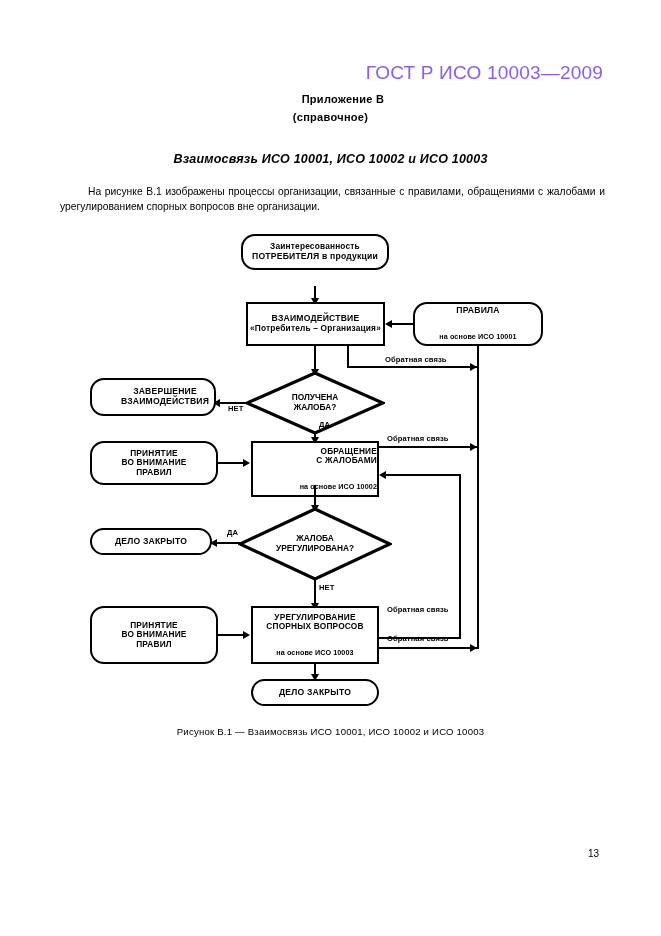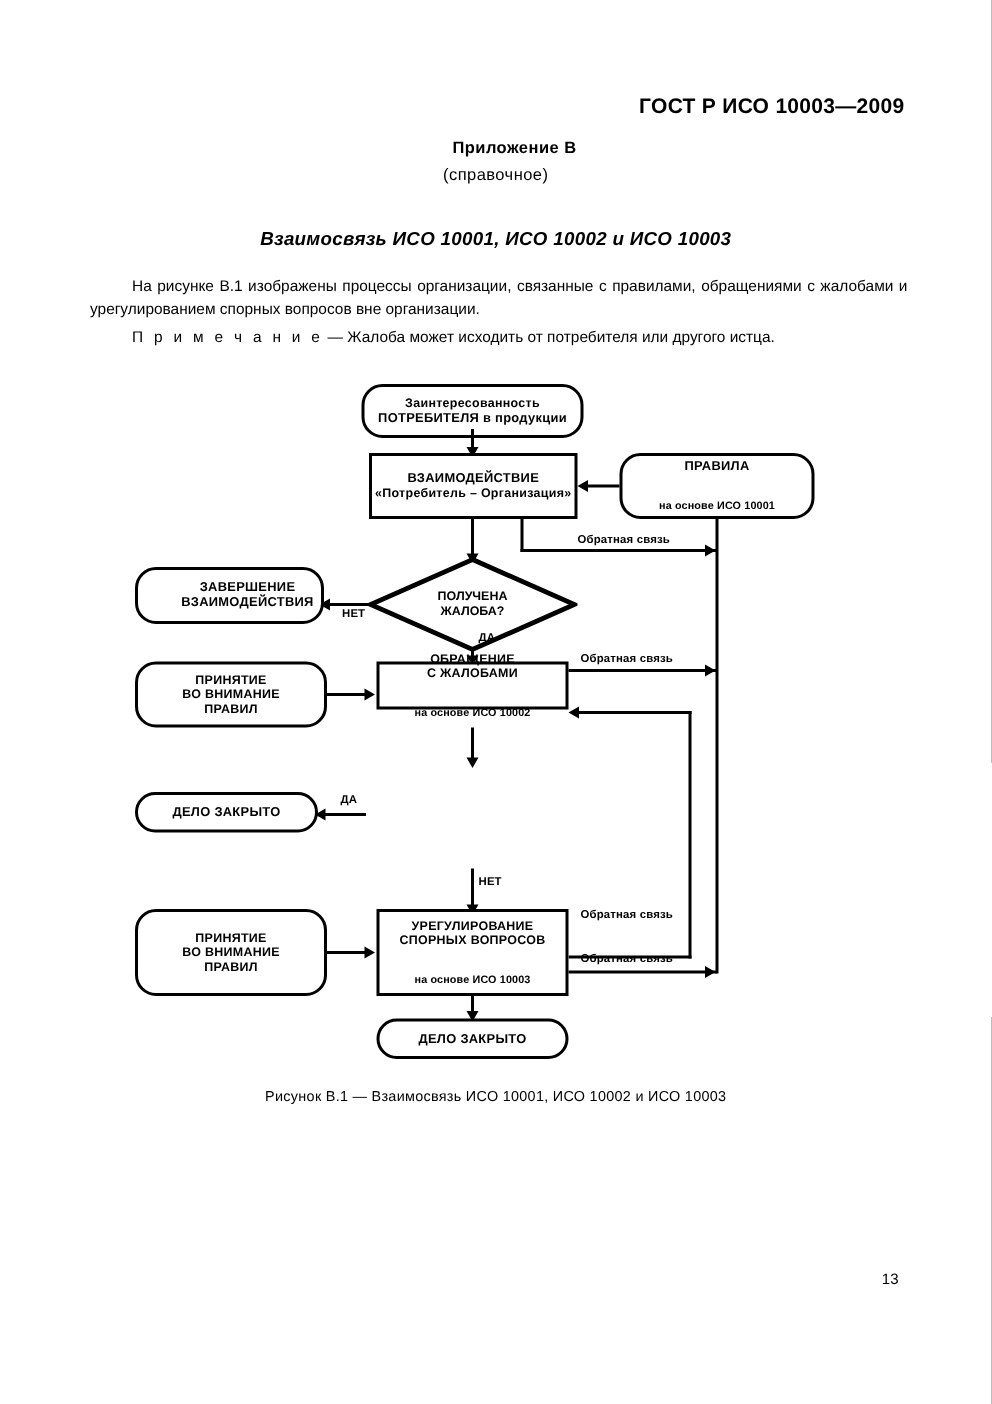--- a/index.html
+++ b/index.html
@@ -7,29 +7,29 @@
   .page{
     position:relative;
     width:661px;height:936px;
     background:#ffffff;
     margin:0 auto;
     overflow:hidden;
   }
   .doc-header{
     position:absolute;top:62px;left:0;right:58px;
     text-align:right;
-    font-size:14px;font-weight:bold;color:#000000;
+    font-size:19px;font-weight:normal;color:#8b5cf6;
     letter-spacing:0.2px;
   }
   .annex-block{
     position:absolute;top:93px;left:0;right:0;
     text-align:center;
   }
   .annex-title{font-size:11px;font-weight:bold;letter-spacing:0.3px;margin-left:25px;}
-  .annex-sub{font-size:11px;font-weight:normal;letter-spacing:0.3px;margin-top:6px;}
+  .annex-sub{font-size:11px;font-weight:bold;letter-spacing:0.3px;margin-top:6px;}
   .main-title{
     position:absolute;top:152px;left:0;right:0;
     text-align:center;font-size:12.5px;font-weight:bold;letter-spacing:0.2px;font-style:italic;
   }
   .para{
     position:absolute;left:60px;width:545px;
     font-size:10.3px;color:#000;text-align:justify;line-height:15px;
   }
   .para.p1{top:184px;text-indent:28px;}
   .para.p2{top:218px;text-indent:28px;}
@@ -87,28 +87,24 @@
   <div class="doc-header">ГОСТ  Р ИСО 10003—2009</div>
 
   <div class="annex-block">
     <div class="annex-title">Приложение В</div>
     <div class="annex-sub">(справочное)</div>
   </div>
 
   <div class="main-title">Взаимосвязь ИСО 10001, ИСО 10002 и ИСО 10003</div>
 
   <div class="para p1">На рисунке В.1 изображены процессы организации, связанные с правилами, обращениями с жалобами и урегулированием спорных вопросов вне организации.</div>
-  <div class="para p2">
-    <span class="sp">П р и м е ч а н и е</span>
-    <span>— Жалоба может исходить от потребителя или другого истца.</span>
-  </div>
 
   <div class="chart">
 
-    <div class="node round" style="left:241px;top:256px;width:148px;height:36px;">
+    <div class="node round" style="left:241px;top:234px;width:148px;height:36px;">
       <div class="l1">Заинтересованность</div>
       <div class="l2 big">ПОТРЕБИТЕЛЯ в продукции</div>
     </div>
 
     <div class="ln" style="left:314px;top:286px;width:2px;height:14px;"></div>
     <div class="arrow ar-down" style="left:311px;top:298px;"></div>
 
     <div class="node" style="left:246px;top:302px;width:139px;height:44px;">
       <div class="l1 big">ВЗАИМОДЕЙСТВИЕ</div>
       <div class="l2">«Потребитель – Организация»</div>
@@ -157,38 +153,47 @@
 
     <div class="node round" style="left:90px;top:441px;width:128px;height:44px;">
       <div class="l1">ПРИНЯТИЕ</div>
       <div class="l2">ВО ВНИМАНИЕ</div>
       <div class="l2">ПРАВИЛ</div>
     </div>
 
     <div class="ln" style="left:218px;top:462px;width:29px;height:2px;"></div>
     <div class="arrow ar-right" style="left:243px;top:459px;"></div>
 
-    <div class="node" style="left:251px;top:441px;width:128px;height:32px;">
+    <div class="node" style="left:251px;top:441px;width:128px;height:56px;align-items:flex-end;">
       <div class="l1">ОБРАЩЕНИЕ</div>
       <div class="l2">С ЖАЛОБАМИ</div>
       <div class="l3">на основе ИСО 10002</div>
     </div>
 
     <div class="ln" style="left:379px;top:446px;width:99px;height:2px;"></div>
     <div class="arrow ar-right" style="left:470px;top:443px;"></div>
     <div class="lbl" style="left:387px;top:434px;">Обратная связь</div>
 
     <div class="ln" style="left:383px;top:474px;width:78px;height:2px;"></div>
     <div class="arrow ar-left" style="left:379px;top:471px;"></div>
     <div class="ln" style="left:459px;top:474px;width:2px;height:165px;"></div>
     <div class="ln" style="left:379px;top:637px;width:82px;height:2px;"></div>
 
     <div class="ln" style="left:314px;top:485px;width:2px;height:23px;"></div>
     <div class="arrow ar-down" style="left:311px;top:505px;"></div>
 
+    <div class="diamond" style="left:238px;top:507px;width:154px;height:74px;">
+      <svg class="shape" viewBox="0 0 154 74" preserveAspectRatio="none">
+        <polygon points="77,2 152,37 77,72 2,37" fill="#ffffff" stroke="#000000" stroke-width="3.2"></polygon>
+      </svg>
+      <div class="txt">
+        <div>ЖАЛОБА</div>
+        <div>УРЕГУЛИРОВАНА?</div>
+      </div>
+    </div>
 
     <div class="ln" style="left:214px;top:542px;width:30px;height:2px;"></div>
     <div class="arrow ar-left" style="left:210px;top:539px;"></div>
     <div class="lbl" style="left:227px;top:528px;">ДА</div>
 
     <div class="node round" style="left:90px;top:528px;width:122px;height:27px;">
       <div class="l1 big">ДЕЛО ЗАКРЫТО</div>
     </div>
 
     <div class="ln" style="left:314px;top:579px;width:2px;height:28px;"></div>

